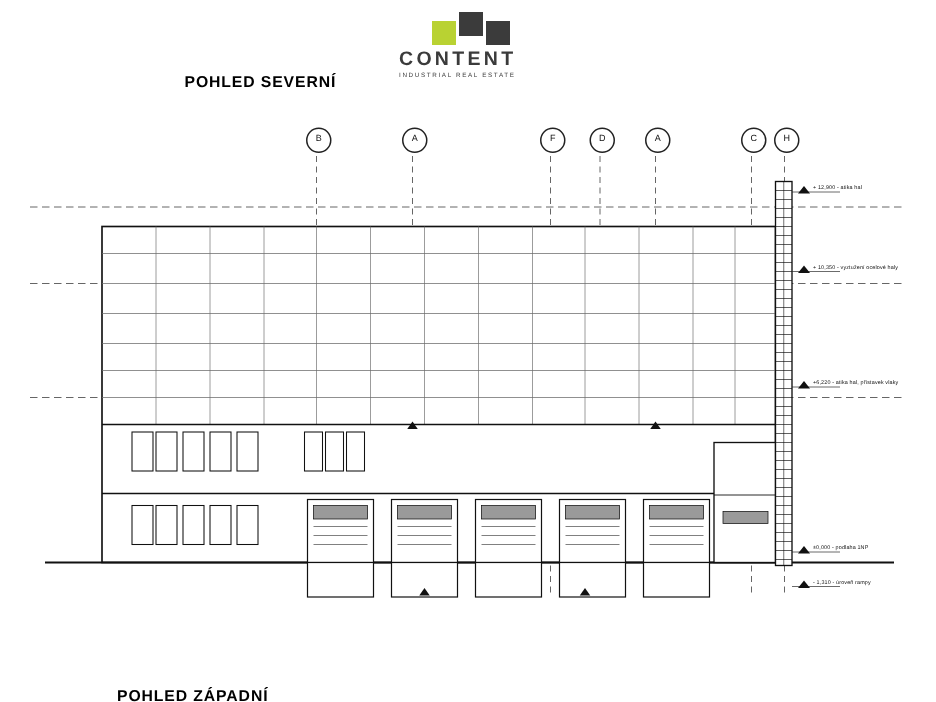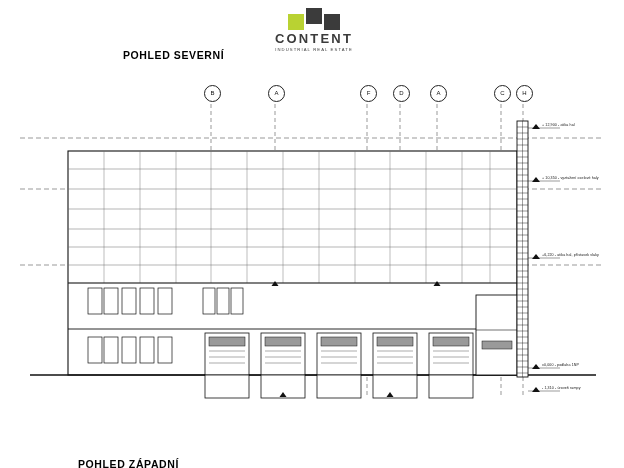--- a/index.html
+++ b/index.html
@@ -15,21 +15,20 @@
     font-family: "Liberation Sans", sans-serif;
     color: #000;
   }
 
   
   .logo-wrap {
     position: absolute;
     left: 266px;
     top: 8px;
     width: 96px;
-    text-align: center;
   }
   .logo-mark {
     position: relative;
     width: 52px;
     height: 22px;
     margin: 0 auto 2px auto;
   }
   .logo-sq {
     position: absolute;
     width: 16px;

